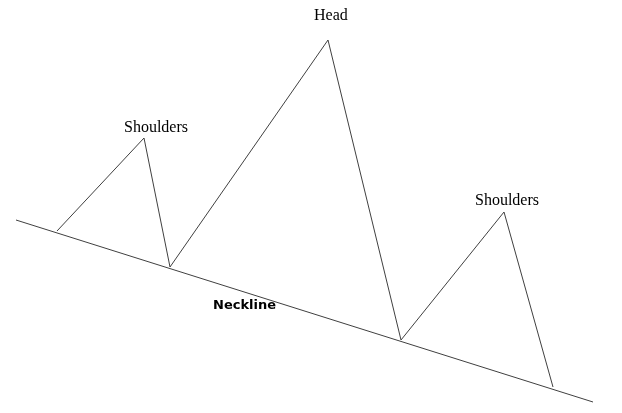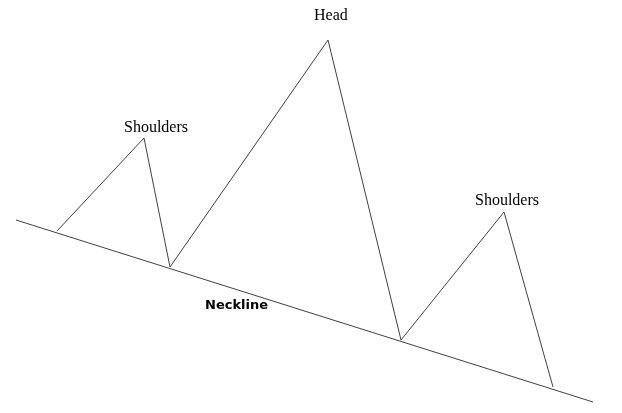--- a/index.html
+++ b/index.html
@@ -25,21 +25,21 @@
     color: #000000;
     font-size: 16px;
     line-height: 1.1;
     white-space: nowrap;
     font-family: "Liberation Serif", serif;
   }
   .label-head { left: 314px; top: 6px; }
   .label-left-shoulder { left: 124px; top: 118px; }
   .label-right-shoulder { left: 475px; top: 191px; }
   .label-neckline {
-    left: 205px;
+    left: 213px;
     top: 298px;
     font-family: "DejaVu Sans", sans-serif;
     font-weight: bold;
     font-size: 13px;
   }
   .label-caption { left: 56px; top: 346px; }
 </style>
 </head>
 <body>
 

